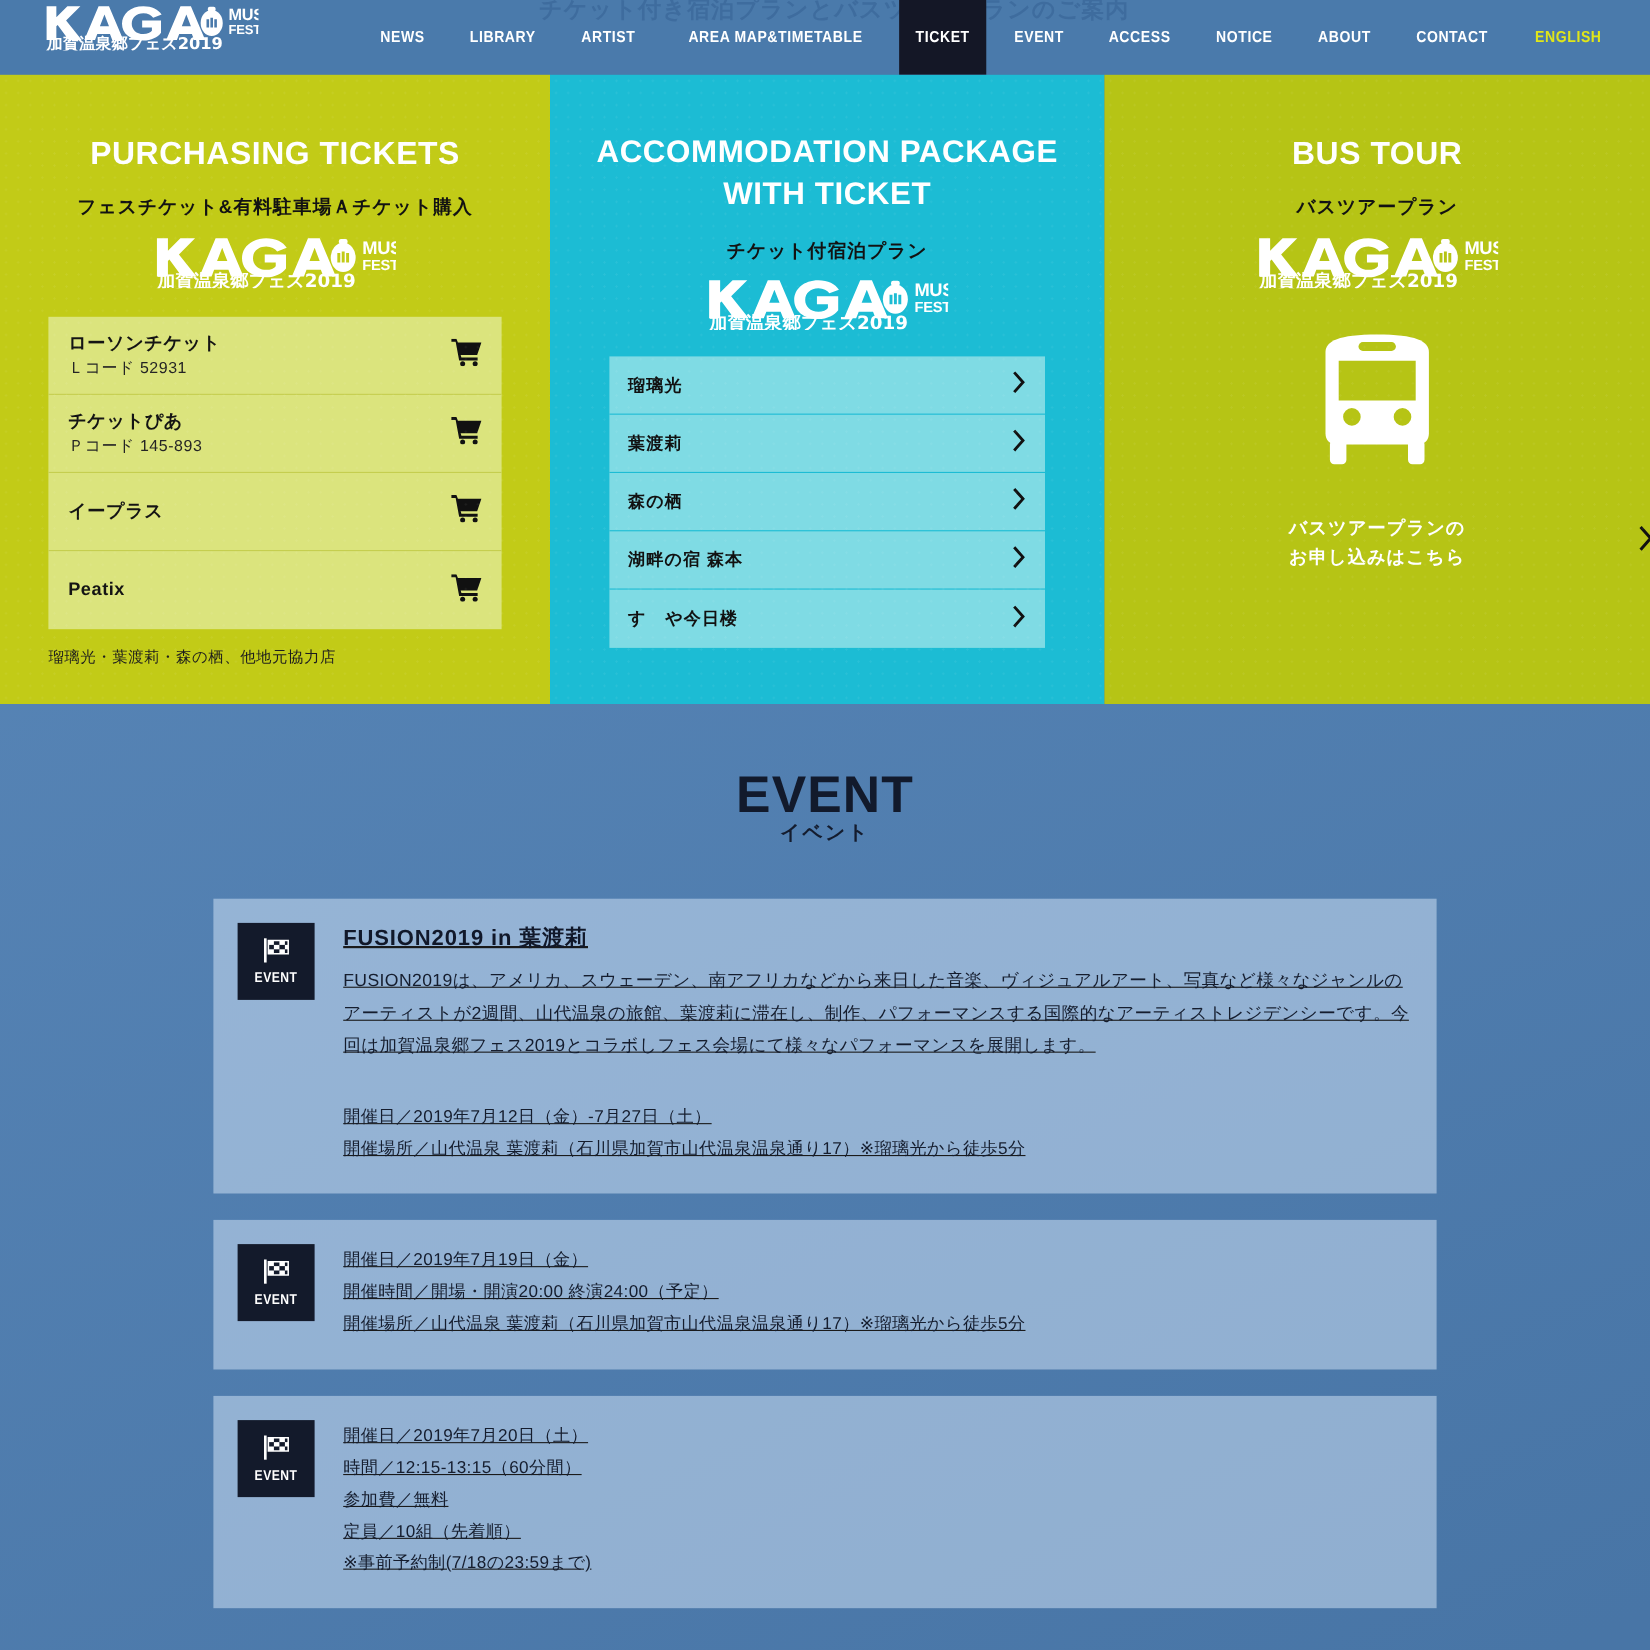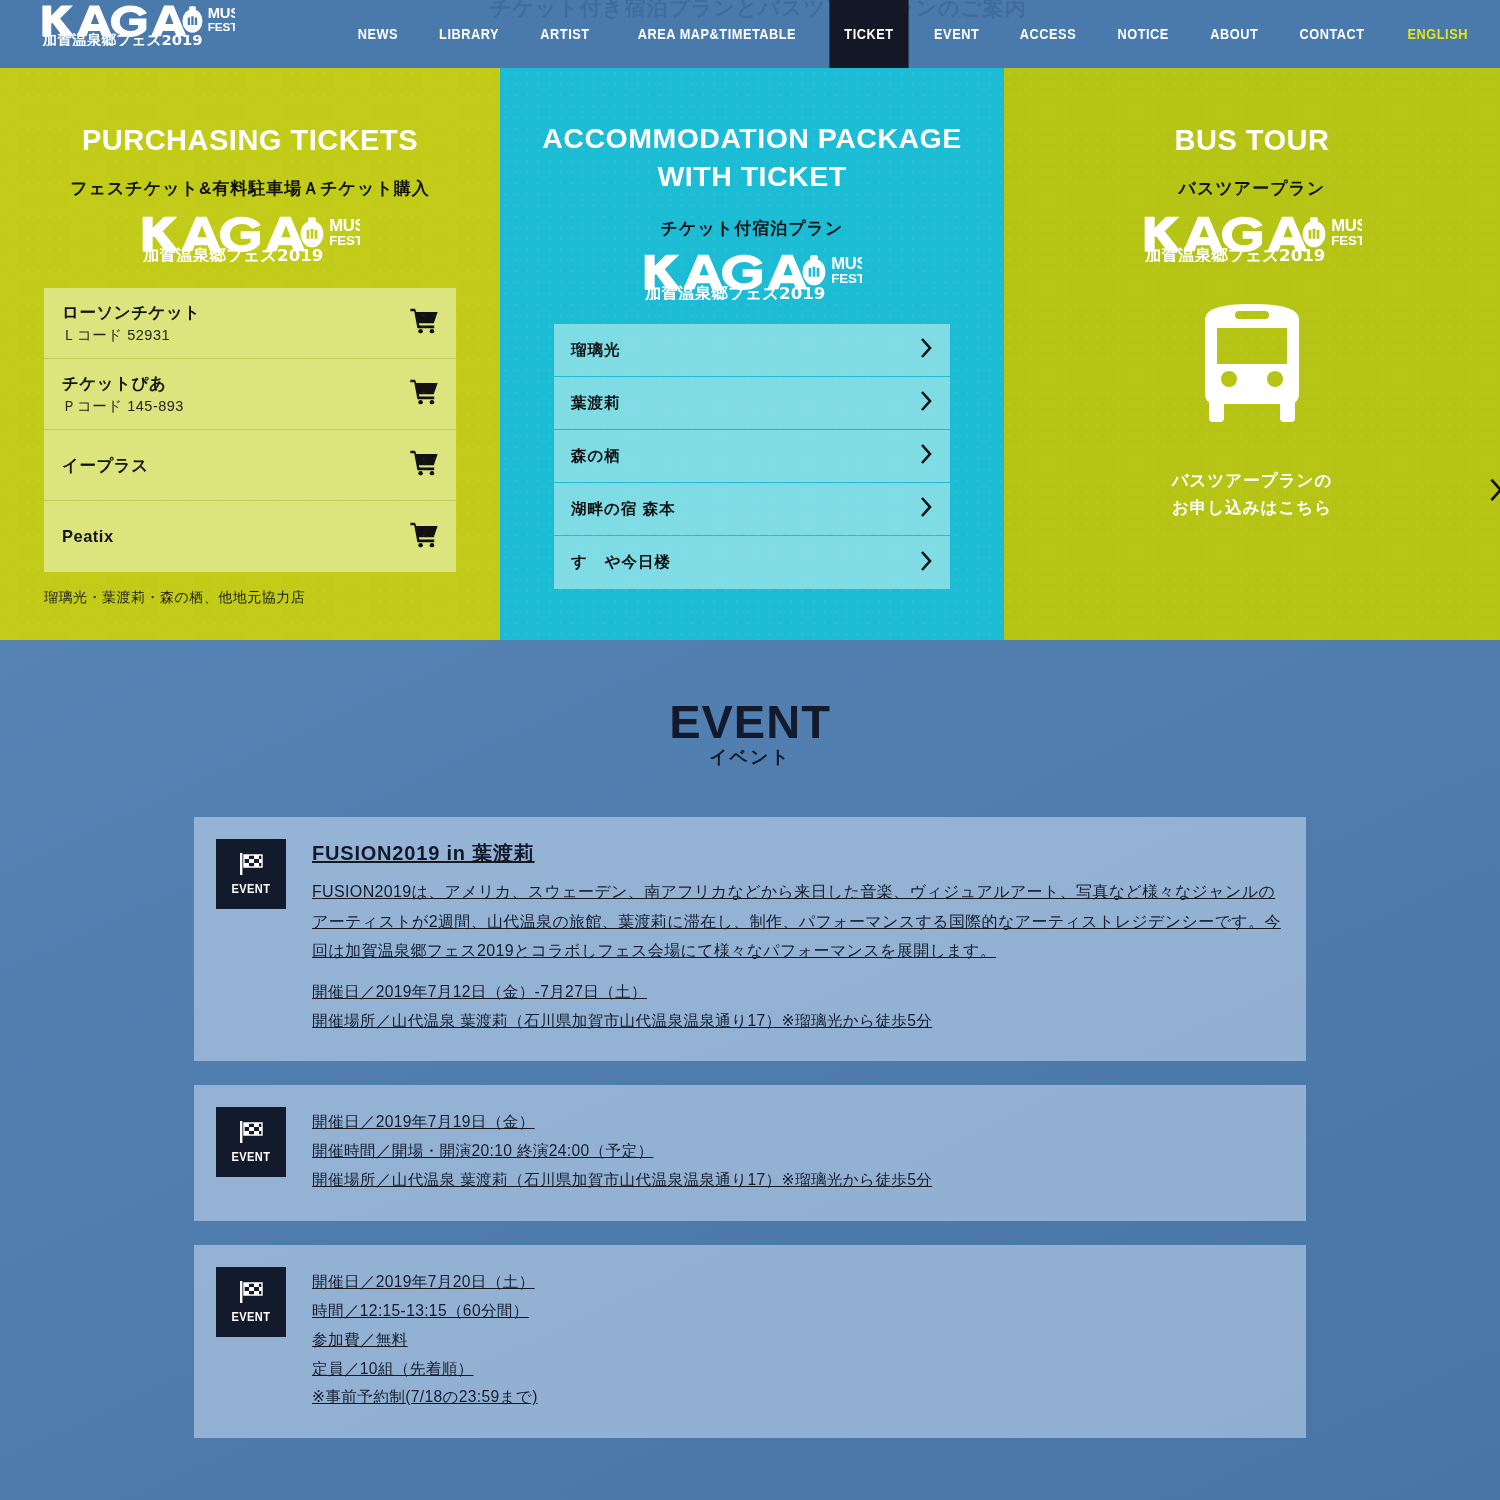--- a/index.html
+++ b/index.html
@@ -32,21 +32,21 @@
   }
   .logo {
     position: absolute;
     left: 40px;
     top: 3px;
     width: 195px;
     z-index: 4;
   }
   .nav {
     position: absolute;
-    right: 4px;
+    right: 16px;
     top: 0;
     height: 68px;
     display: flex;
     align-items: center;
     z-index: 5;
   }
   .nav-item {
     height: 68px;
     display: flex;
     align-items: center;
@@ -228,21 +228,21 @@
     line-height: 1.85;
     letter-spacing: .35px;
     white-space: pre-wrap;
   }
   .card-meta {
     font-size: 15.6px;
     color: #151d2e;
     line-height: 1.85;
     letter-spacing: .35px;
     white-space: pre-wrap;
-    margin-top: 12px;
+    margin-top: 36px;
   }
   .card.compact .card-meta { margin-top: 0; }
 </style>
 </head>
 <body>
 
 <div class="header">
   <div class="ghost-text">チケット付き宿泊プランとバスツアープランのご案内</div>
 
   <a class="logo">
@@ -516,21 +516,21 @@
               <rect x="21" y="7" width="3" height="4"></rect>
             <rect x="6" y="11" width="5" height="4"></rect>
               <rect x="16" y="11" width="5" height="4"></rect>
           </g>
           <path d="M6 3h18v12H6z" fill="none" stroke="#fff" stroke-width="1.4"></path>
         </svg>
         <div class="badge-label">EVENT</div>
       </div>
       <div class="card-body">
         <div class="card-meta">開催日／2019年7月19日（金）
-開催時間／開場・開演20:10 終演24:00（予定）
+開催時間／開場・開演20:00 終演24:00（予定）
 開催場所／山代温泉 葉渡莉（石川県加賀市山代温泉温泉通り17）※瑠璃光から徒歩5分</div>
       </div>
     </article>
 
     <article class="card compact">
       <div class="badge">
         <svg width="26" height="24" viewBox="0 0 26 24">
           <rect x="2" y="1" width="2.4" height="22" fill="#fff"></rect>
           <g fill="#fff">
             <rect x="6" y="3" width="5" height="4"></rect>

